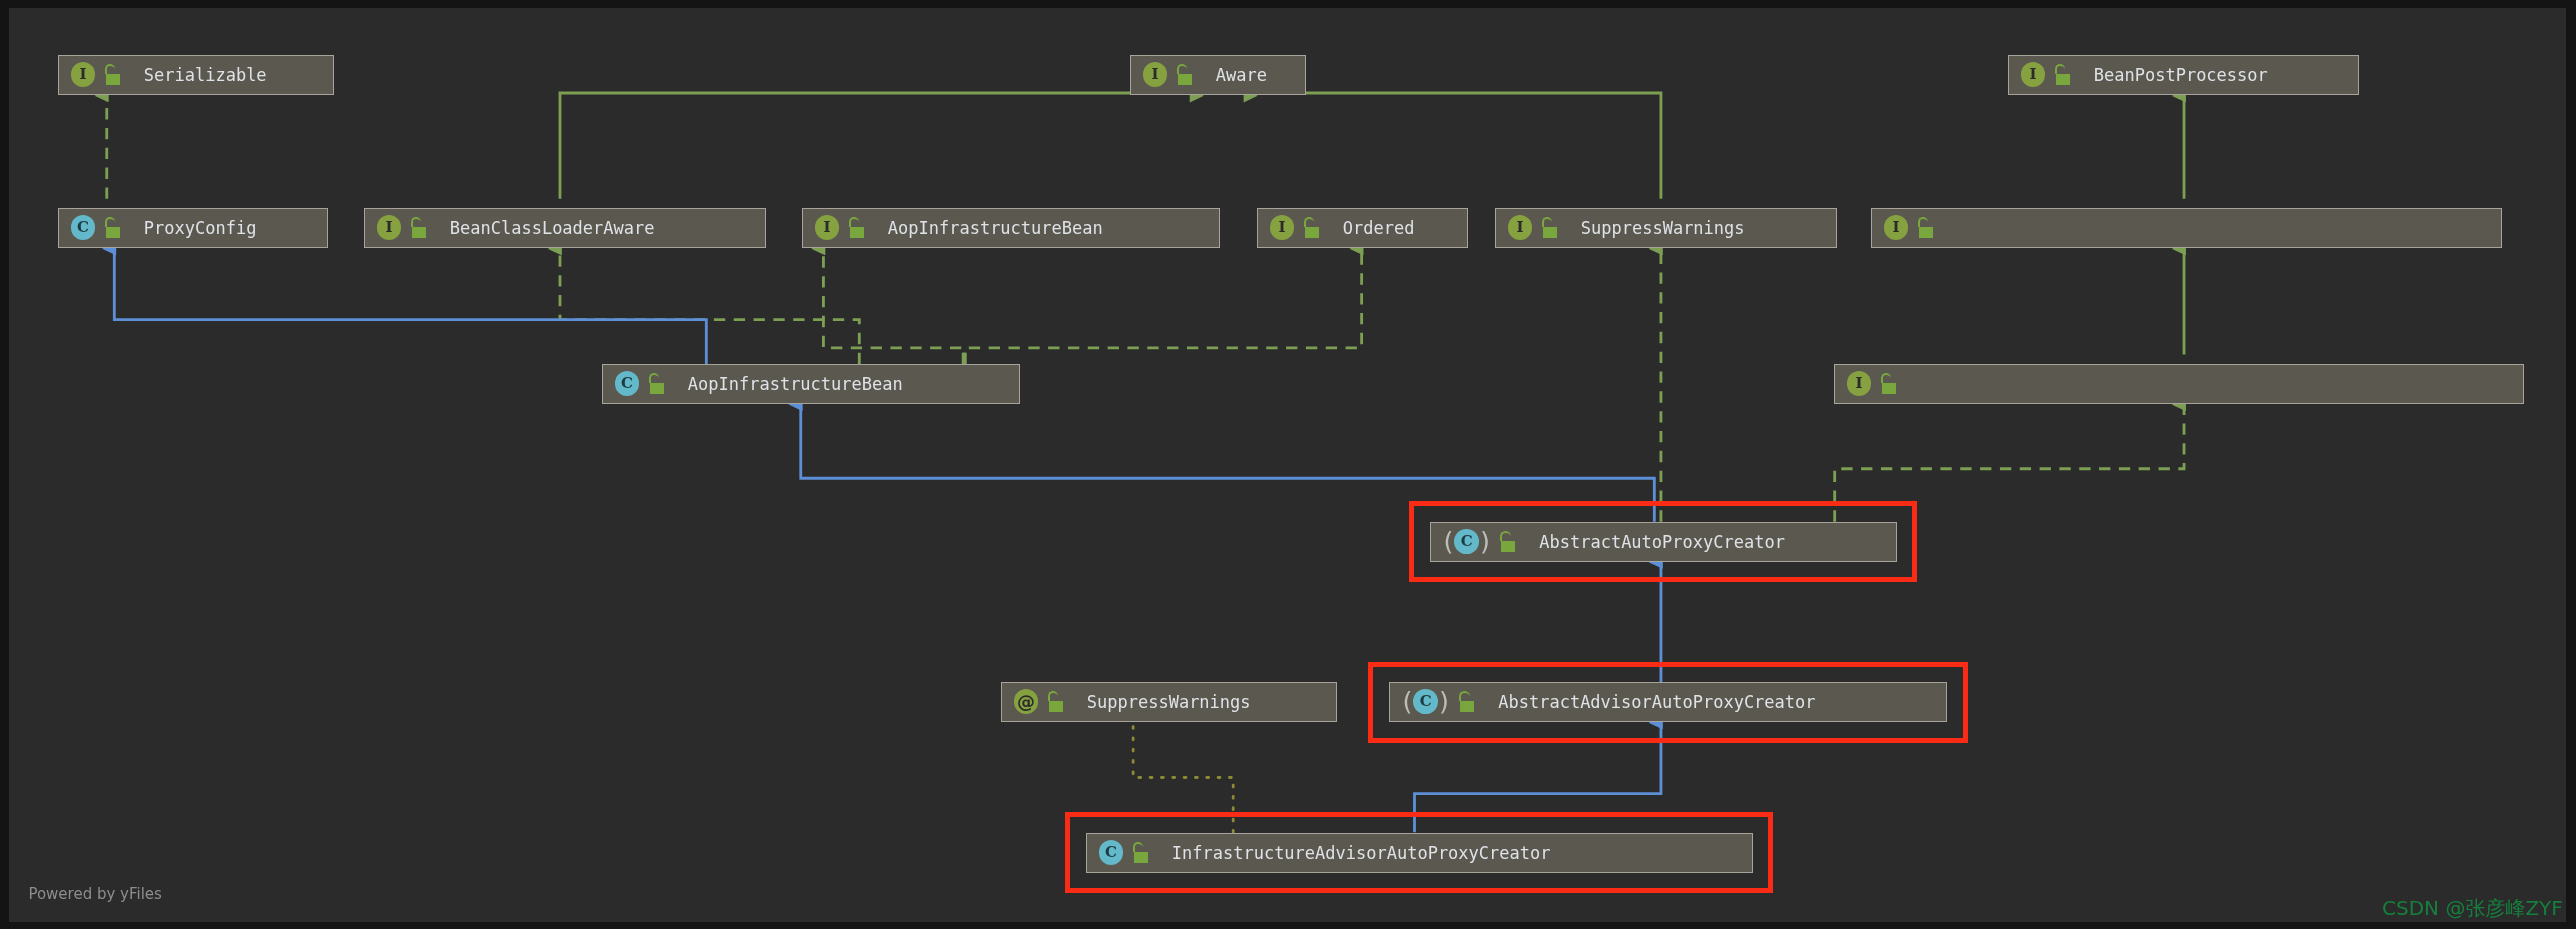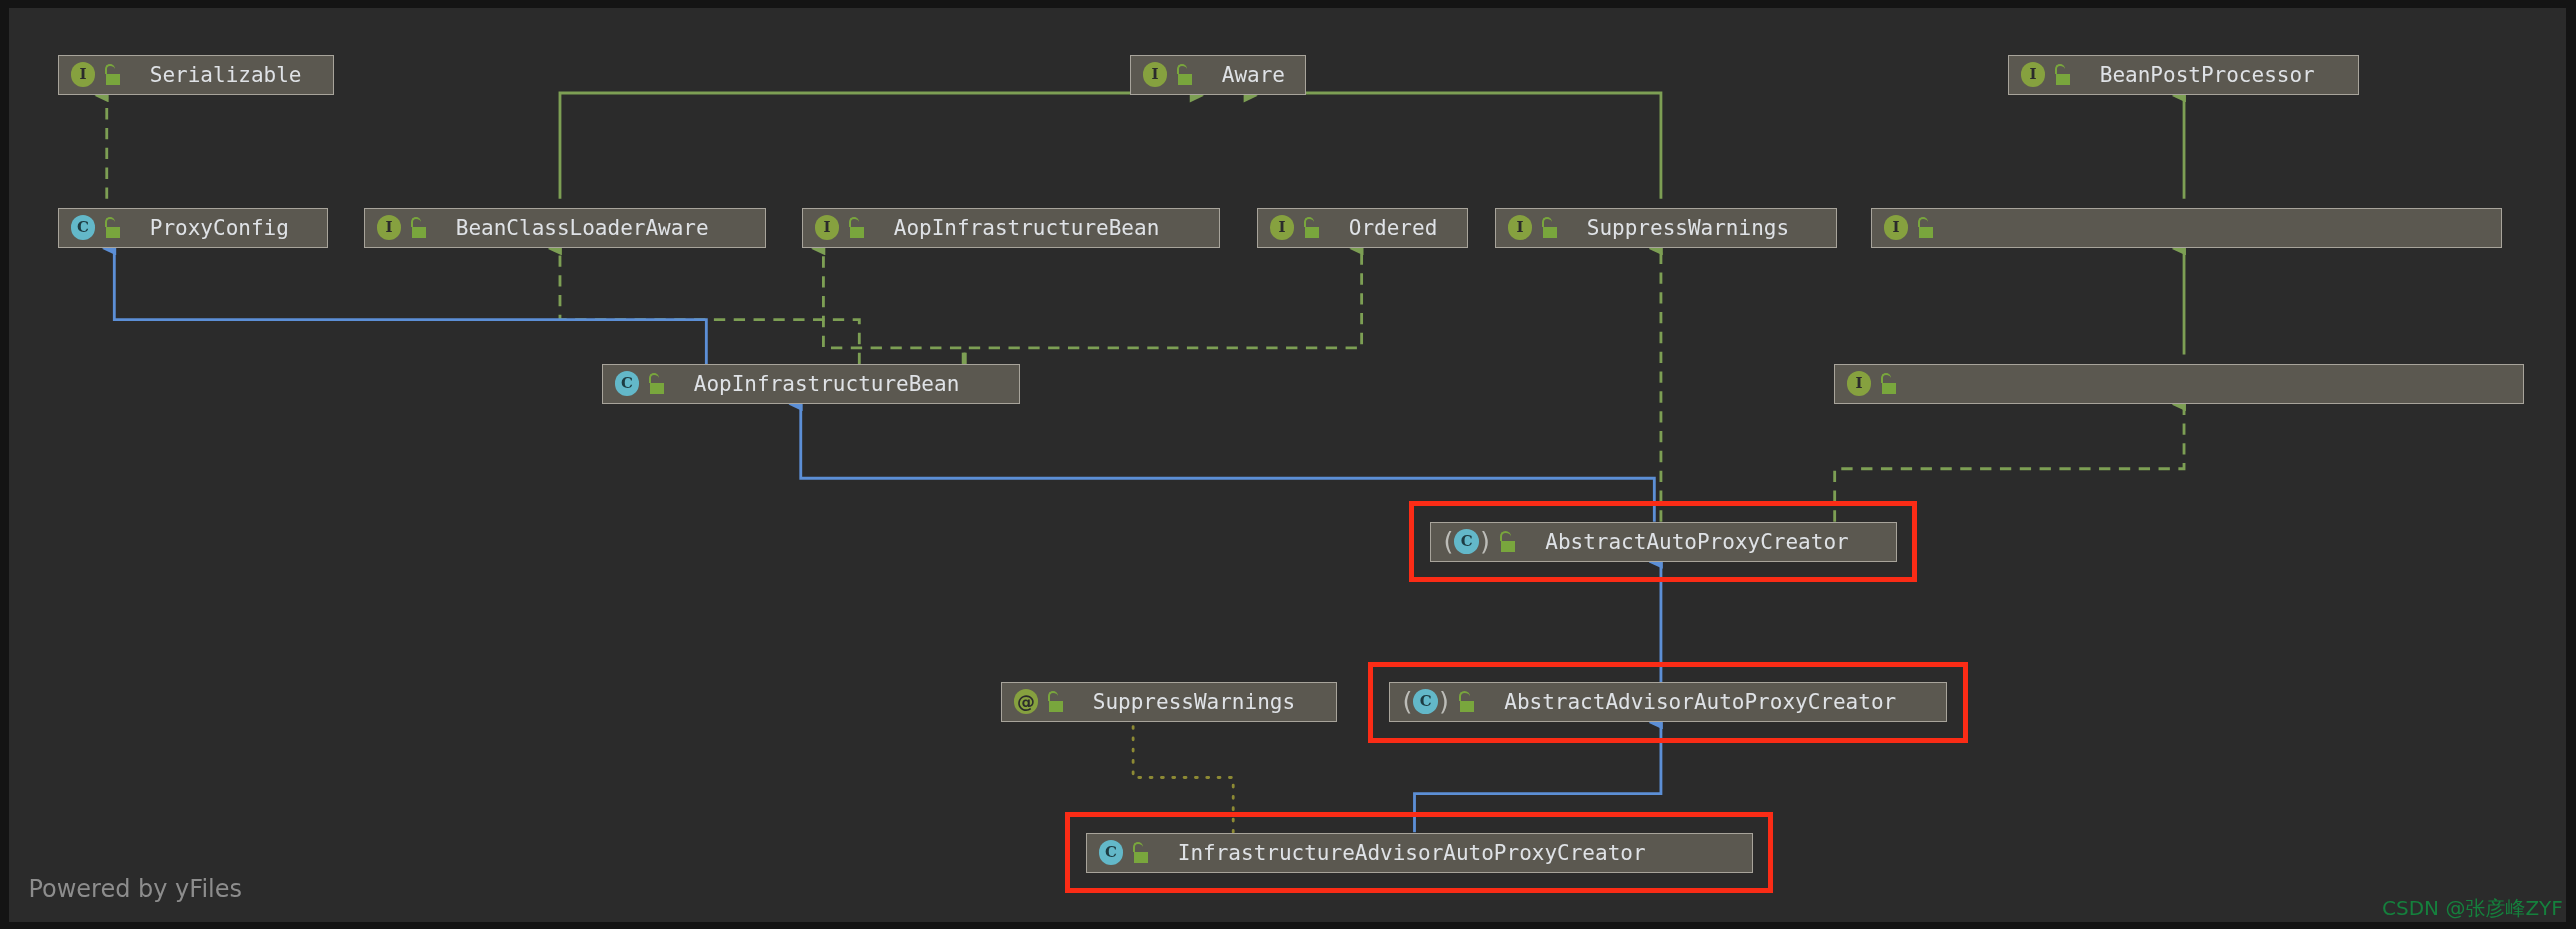--- a/index.html
+++ b/index.html
@@ -19,24 +19,24 @@
     box-sizing:border-box;
     background:#5b5850;
     border:0.9px solid #a8a49b;
     display:flex;align-items:center;
     padding:0 15px 0 11.3px;
     height:40px;
     white-space:nowrap;
   }
   .node .label{
     font-family:"DejaVu Sans Mono","Liberation Mono",monospace;
-    font-size:21px;
+    font-size:17px;
     color:#dfe2e6;
     letter-spacing:0px;
-    margin-left:27px;
+    margin-left:21px;
   }
   .ic{display:inline-flex;align-items:center;flex:none;}
 
   
   .badge{
     width:24.6px;height:24.6px;border-radius:50%;
     display:inline-flex;align-items:center;justify-content:center;
     font-family:"DejaVu Serif","Liberation Serif",serif;
     font-size:15px;font-weight:bold;line-height:1;
     flex:none;
@@ -65,21 +65,21 @@
   .hl{
     position:absolute;
     border:5.7px solid #fb2c16;
     box-sizing:border-box;
     pointer-events:none;
   }
 
   .yfiles{
     position:absolute;left:19px;bottom:19px;
     font-family:"DejaVu Sans","Liberation Sans",sans-serif;
-    font-size:24px;color:#8d8d8d;
+    font-size:15px;color:#8d8d8d;
   }
   .watermark{
     position:absolute;right:13.2px;bottom:7.6px;
     font-family:"DejaVu Sans","Liberation Sans",sans-serif;
     font-size:20px;color:#15803d;margin-top:44px;
   }
 </style>
 </head>
 <body>
 

